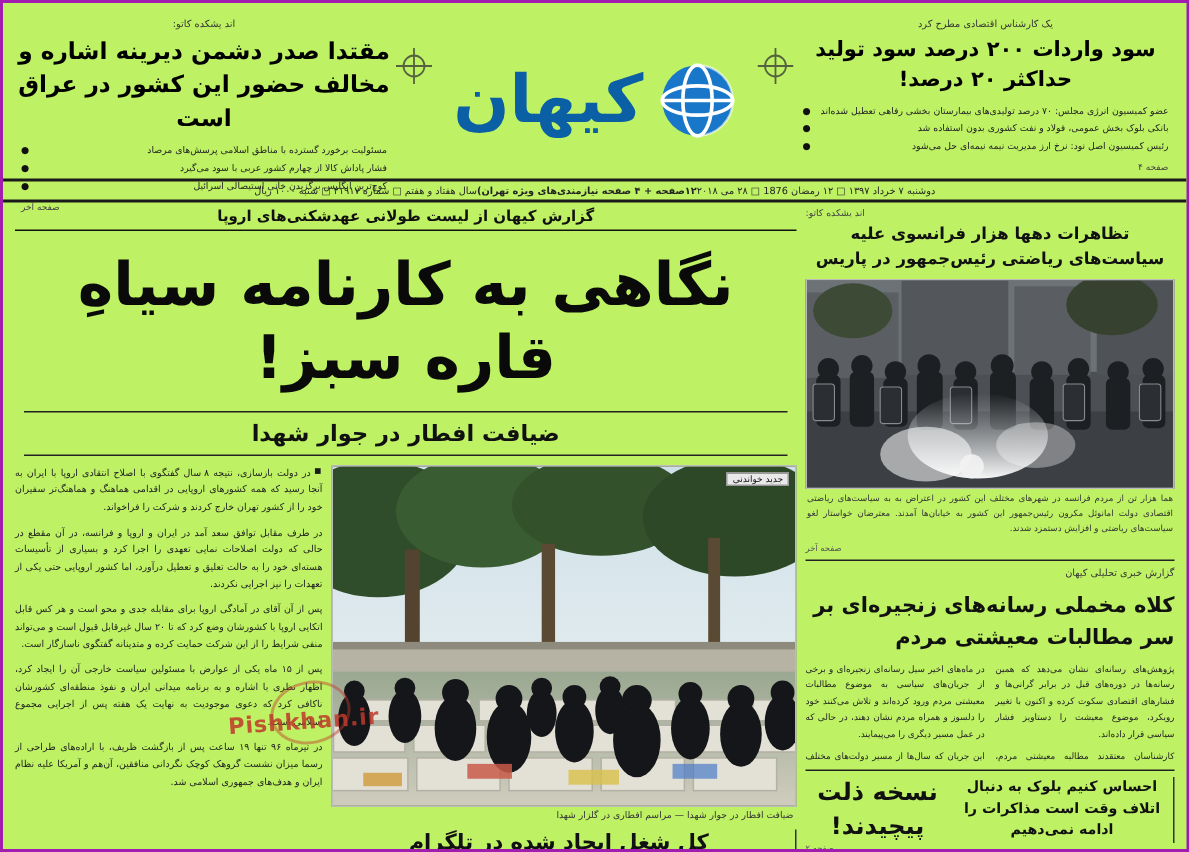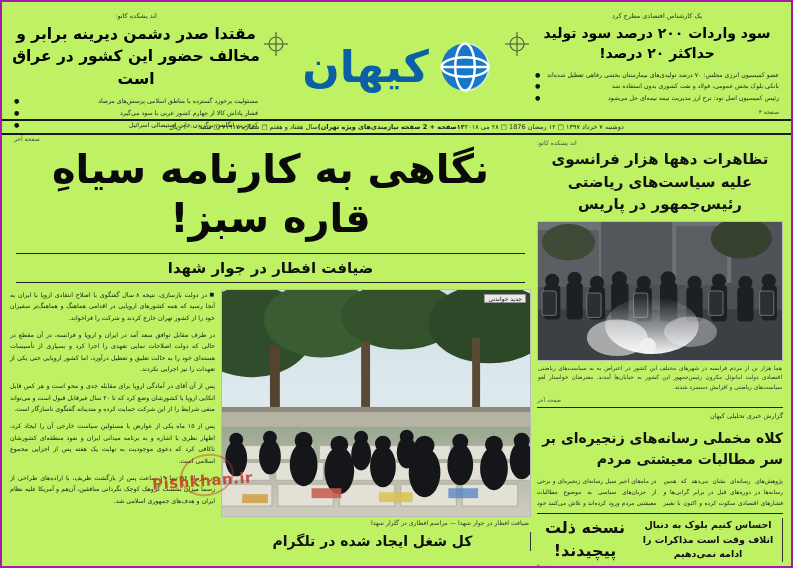--- a/index.html
+++ b/index.html
@@ -251,21 +251,21 @@
     flex-direction: column;
     border-left: 0;
   }
   .lc-top-label {
     font-size: 6.2px;
     text-align: left;
     color: #444;
     margin-bottom: 2px;
   }
   .lc-head {
-    font-size: 15px;
+    font-size: 11px;
     font-weight: bold;
     line-height: 1.5;
     text-align: center;
     color: #111;
     margin: 0 0 5px 0;
   }
   .photo-left {
     position: relative;
     width: 100%;
     height: 140px;
@@ -363,21 +363,21 @@
 </style>
 </head>
 <body>
 
 <div class="page">
 
   <div class="masthead">
 
     <div class="mh-col mh-right">
       <div class="kicker">اند یشکده کاتو:</div>
-      <div class="mh-headline">مقتدا صدر دشمن دیرینه برابر و مخالف حضور این کشور در عراق است</div>
+      <div class="mh-headline">مقتدا صدر دشمن دیرینه اشاره و مخالف حضور این کشور در عراق است</div>
       <div class="mh-bullets">
         <div class="bl">
             <span class="dot">●</span>
             <span class="tx">مسئولیت برخورد گسترده با مناطق اسلامی  پرسش‌های مرصاد</span>
           </div>
         <div class="bl">
             <span class="dot">●</span>
             <span class="tx">فشار پاداش کالا از چهارم کشور عربی با سود می‌گیرد</span>
           </div>
         <div class="bl">
@@ -428,27 +428,28 @@
     </svg>
     <svg class="crosshair crosshair2" viewBox="0 0 24 24">
       <circle cx="12" cy="12" r="7" fill="none" stroke="#333" stroke-width="1.2"></circle>
       <line x1="12" y1="0" x2="12" y2="24" stroke="#333" stroke-width="1.2"></line>
       <line x1="0" y1="12" x2="24" y2="12" stroke="#333" stroke-width="1.2"></line>
     </svg>
   </div>
 
   <div class="datestrip">
     <div class="seg">سال هفتاد و هفتم  □  شماره ۲۱۹۱۷  □  شنبه ۱۰۰۰ ریال</div>
-    <div class="seg mid">۱۲صفحه + 2 صفحه نیازمندی‌های ویژه تهران)</div>
+    <div class="seg mid">۱۲صفحه + ۴ صفحه نیازمندی‌های ویژه تهران)</div>
     <div class="seg">دوشنبه ۷ خرداد ۱۳۹۷  □  ۱۲ رمضان 1876  □  ۲۸ می ۲۰۱۸</div>
   </div>
 
   <div class="content">
 
     <div class="col-main">
+      <div class="overline">گزارش کیهان از لیست طولانی عهدشکنی‌های اروپا</div>
       <div class="main-headline">
         <div>نگاهی به کارنامه سیاهِ</div>
         <div>قاره سبز!</div>
       </div>
       <div class="sub-headline">ضیافت افطار در جوار شهدا</div>
 
       <div class="main-split">
 
         <div class="lead-text">
           <p class="lede-first">در دولت بازسازی، نتیجه ۸ سال گفتگوی با اصلاح انتقادی اروپا با ایران به آنجا رسید که همه کشورهای اروپایی در اقدامی هماهنگ و هماهنگ‌تر سفیران خود را از کشور تهران خارج کردند و شرکت را فراخواند.</p>

